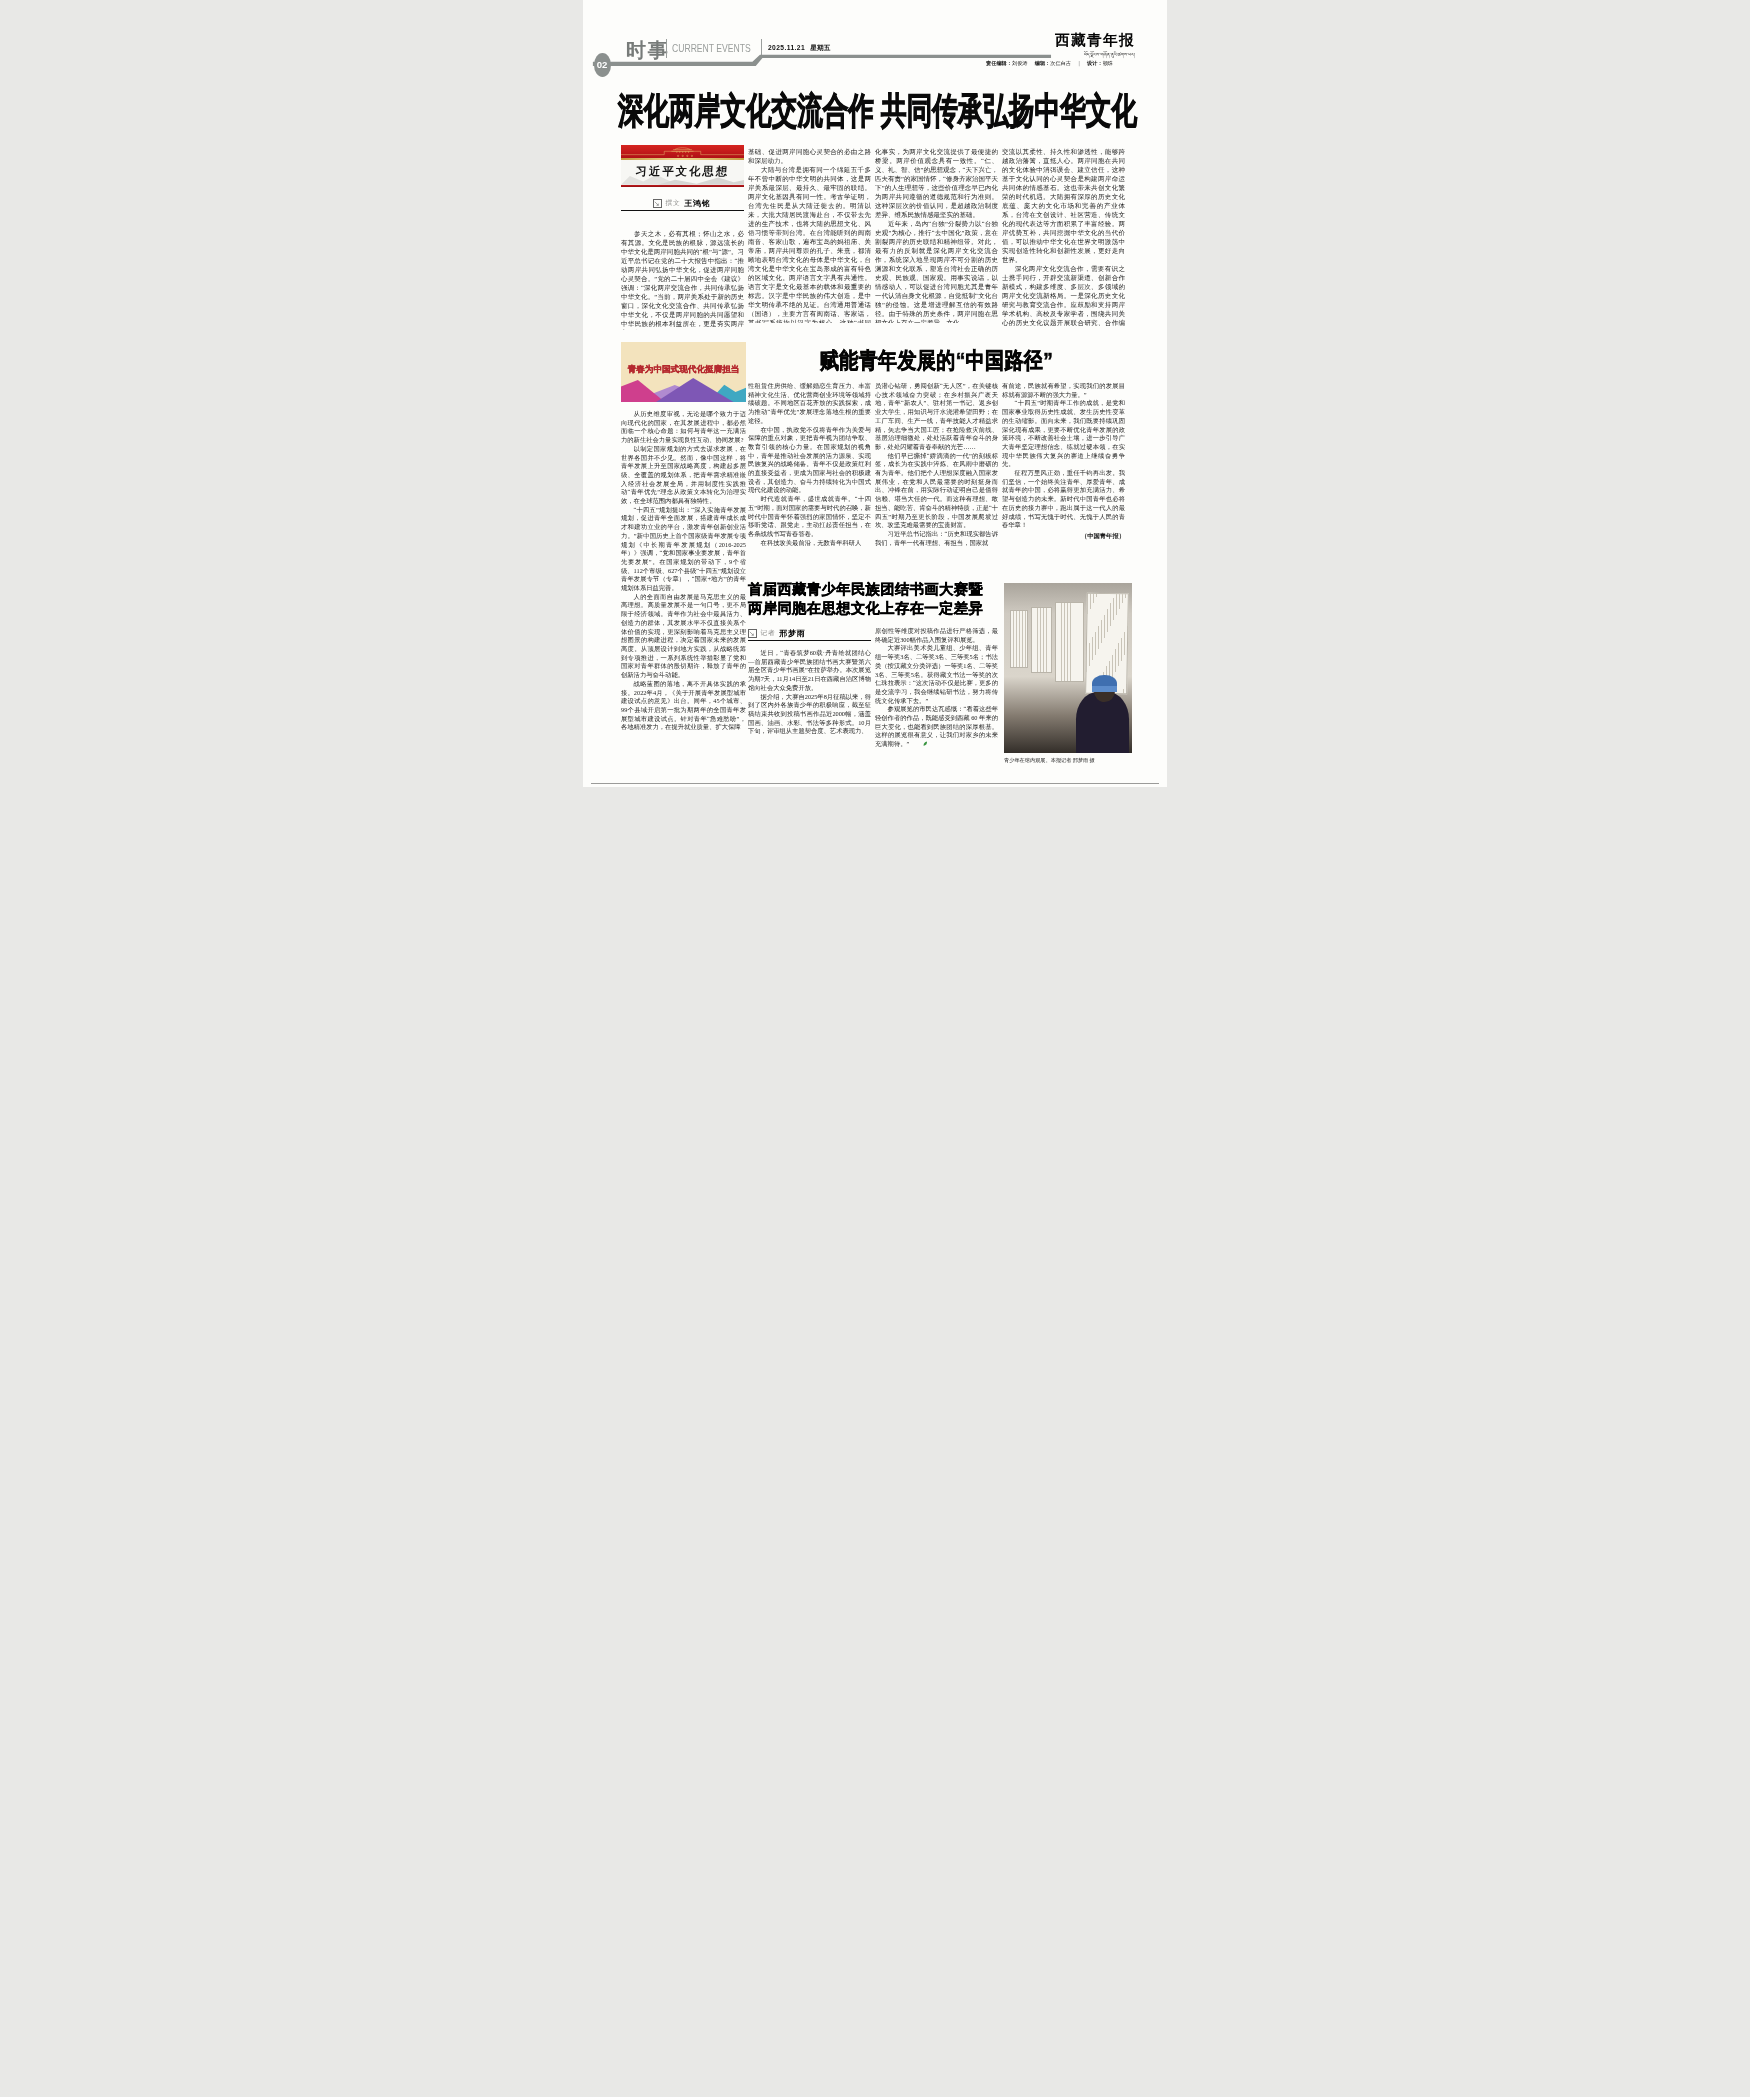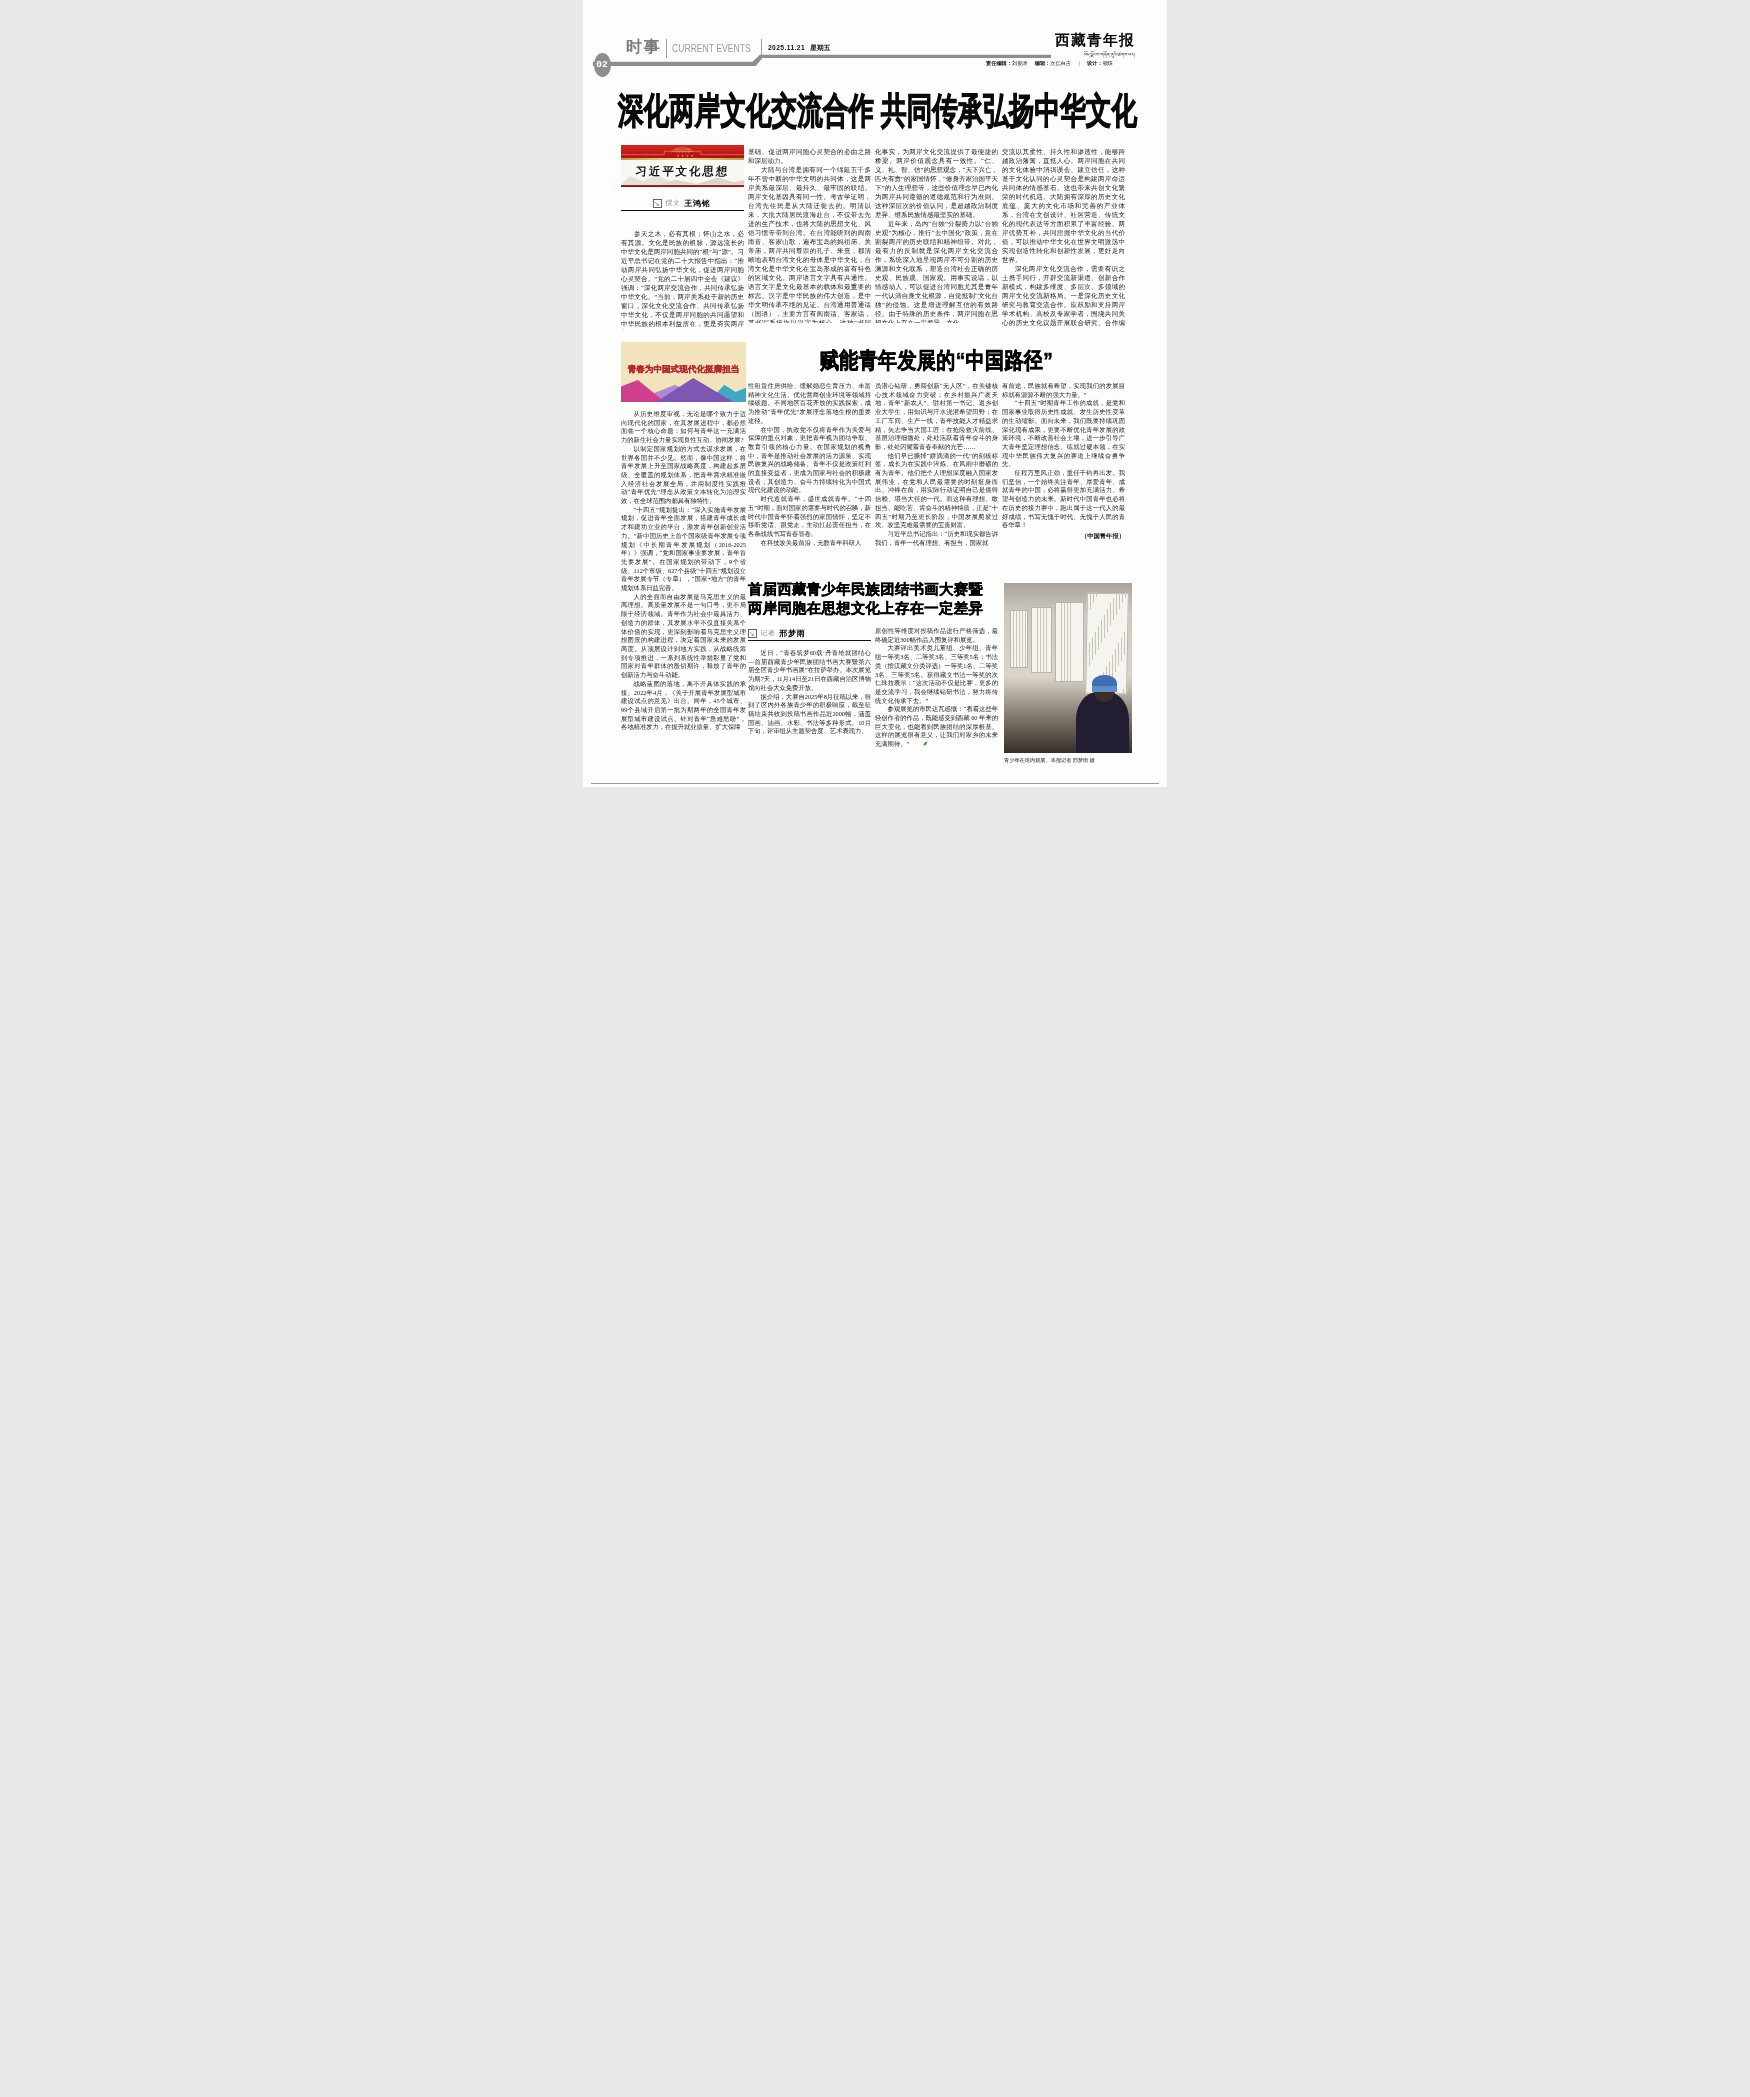--- a/index.html
+++ b/index.html
@@ -1,32 +1,32 @@
 <!DOCTYPE html>
 <html style="font-size:6.7px"><head>
 <meta charset="utf-8">
 <style>
   html,body{margin:0;padding:0;background:#e8e8e6;}
   .page{position:relative;width:584px;height:787px;margin:0 auto;background:#fdfdfb;
         font-family:"Liberation Serif","DejaVu Serif",serif;color:#1b1b1b;overflow:hidden;}
   
   .hdr-cn{position:absolute;left:43px;top:37px;font-family:"Liberation Sans",sans-serif;
-          font-weight:700;font-size:16px;color:#777b79;letter-spacing:1.7px;}
+          font-weight:700;font-size:20px;color:#777b79;letter-spacing:1.7px;}
   .hdr-div{position:absolute;width:0.8px;background:#9a9e9c;}
   .d1{left:83px;top:39px;height:18.5px;}
   .d2{left:178px;top:39px;height:18.5px;}
   .hdr-en{position:absolute;left:89px;top:42px;font-family:"Liberation Sans",sans-serif;
           font-size:10.5px;color:#9a9e9c;transform:scaleX(.82);transform-origin:left;white-space:nowrap;}
   .hdr-date{position:absolute;left:185px;top:44px;font-family:"Liberation Sans",sans-serif;font-size:6.7px;color:#111;white-space:nowrap;}
   .hdr-date .date{font-weight:700;letter-spacing:0.4px;}
   .hdr-date .weekday{margin-left:3.4px;font-weight:700;}
   .hdr-bar{position:absolute;left:0;top:0;}
   .page-badge{position:absolute;left:10.5px;top:53px;width:17px;height:23.5px;border-radius:50%;
               background:#8b908e;color:#fff;display:flex;align-items:center;justify-content:center;
-              font-family:Liberation Mono, monospace;font-weight:700;font-size:9.6px;}
+              font-family:Liberation Sans, sans-serif;font-weight:700;font-size:9.6px;}
   .masthead{position:absolute;right:32px;top:31px;font-weight:700;font-size:14.7px;letter-spacing:1.3px;color:#050505;text-align:center;}
   .masthead-tib{position:absolute;right:32px;top:49px;font-size:4.6px;color:#222;letter-spacing:0;}
   .credits{position:absolute;right:54px;top:60px;font-size:5.2px;color:#111;white-space:nowrap;}
   .credits .lbl{font-weight:700;}
   .credits .sep{margin:0 4.2px;color:#555;}
   
   .headline1{position:absolute;left:35px;top:86px;width:515px;text-align:center;
              font-family:"Liberation Sans",sans-serif;font-weight:900;font-size:25.6px;color:#0a0a0a;
              letter-spacing:0px;transform:scaleY(1.42);transform-origin:top center;white-space:nowrap;
              -webkit-text-stroke:0.7px #0a0a0a;}

